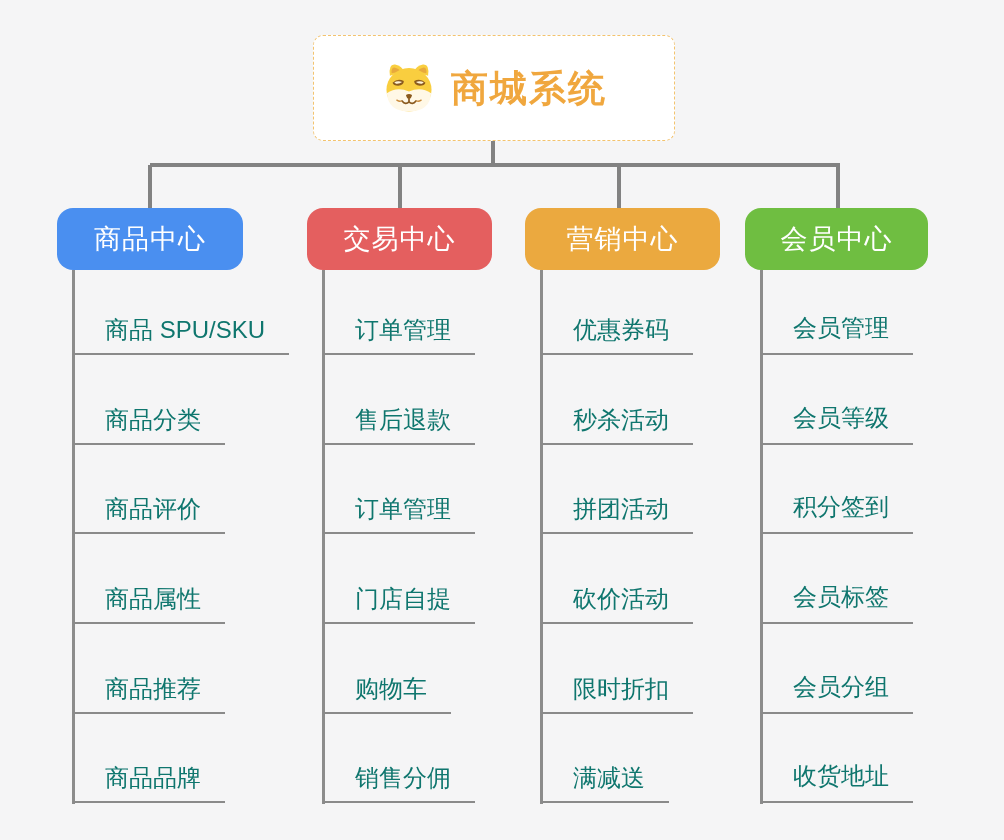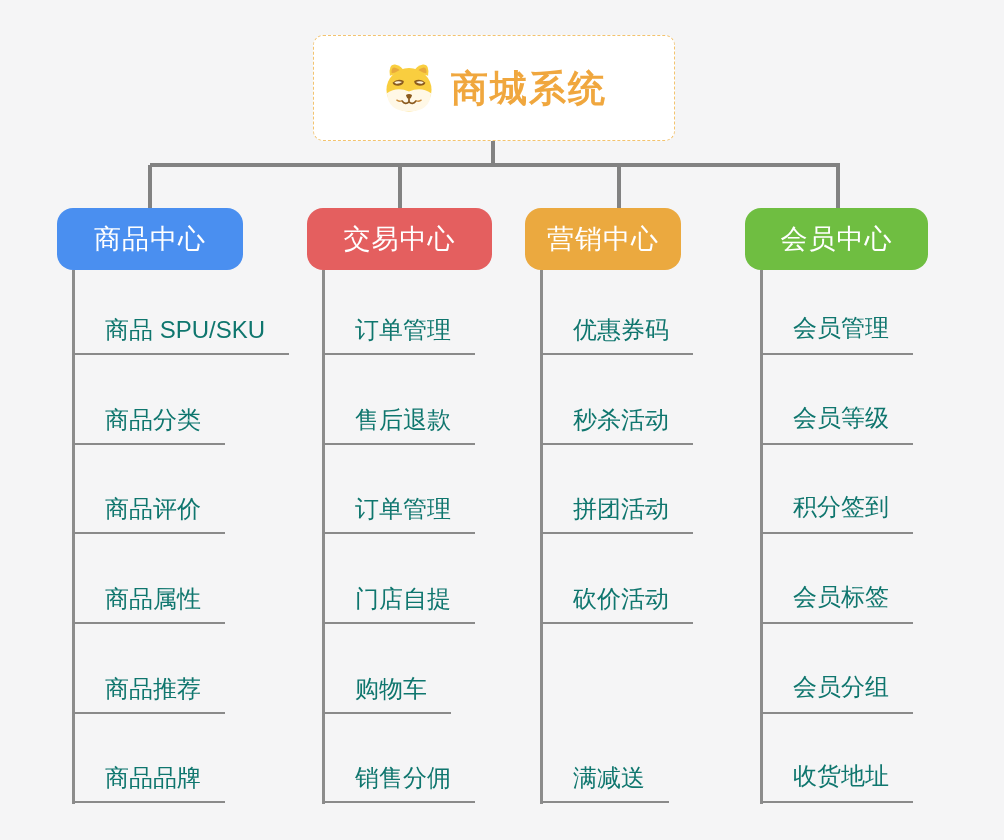--- a/index.html
+++ b/index.html
@@ -35,21 +35,21 @@
   }
   .dog-icon{width:56px;height:52px;display:block;flex:0 0 auto;}
   
   .column{position:absolute;top:208px;height:600px;}
   .col-0{left:57px;width:250px;}
   .col-1{left:307px;width:230px;}
   .col-2{left:525px;width:230px;}
   .col-3{left:745px;width:230px;font-family:Liberation Mono, monospace;}
   .col-0 .branch-box{width:186px;}
   .col-1 .branch-box{width:185px;}
-  .col-2 .branch-box{width:156px;}
+  .col-2 .branch-box{width:195px;}
   .col-3 .branch-box{width:183px;}
   .branch-box{
     height:62px;border-radius:16px;
     display:flex;align-items:center;justify-content:center;
     color:#ffffff;font-size:27px;font-weight:500;letter-spacing:1px;
     cursor:pointer;
   }
   .vline{
     position:absolute;left:15px;top:62px;width:3px;height:534px;
     background:#8c8c8c;
@@ -133,20 +133,21 @@
 
   <div class="column col-2">
     <div class="branch-box" style="background-color: rgb(235, 169, 63);">
       <span>营销中心</span>
     </div>
     <div class="vline"></div>
     <div class="leaf r0"><span class="leaf-text">优惠券码</span></div>
     <div class="leaf r2"><span class="leaf-text">拼团活动</span></div>
     <div class="leaf r1"><span class="leaf-text">秒杀活动</span></div>
     <div class="leaf r3"><span class="leaf-text">砍价活动</span></div>
+    <div class="leaf r4"><span class="leaf-text">限时折扣</span></div>
     <div class="leaf r5"><span class="leaf-text">满减送</span></div>
   </div>
 
   <div class="column col-3">
     <div class="branch-box" style="background-color: rgb(111, 190, 65);">
       <span>会员中心</span>
     </div>
     <div class="vline"></div>
     <div class="leaf r0"><span class="leaf-text">会员管理</span></div>
     <div class="leaf r1"><span class="leaf-text">会员等级</span></div>

